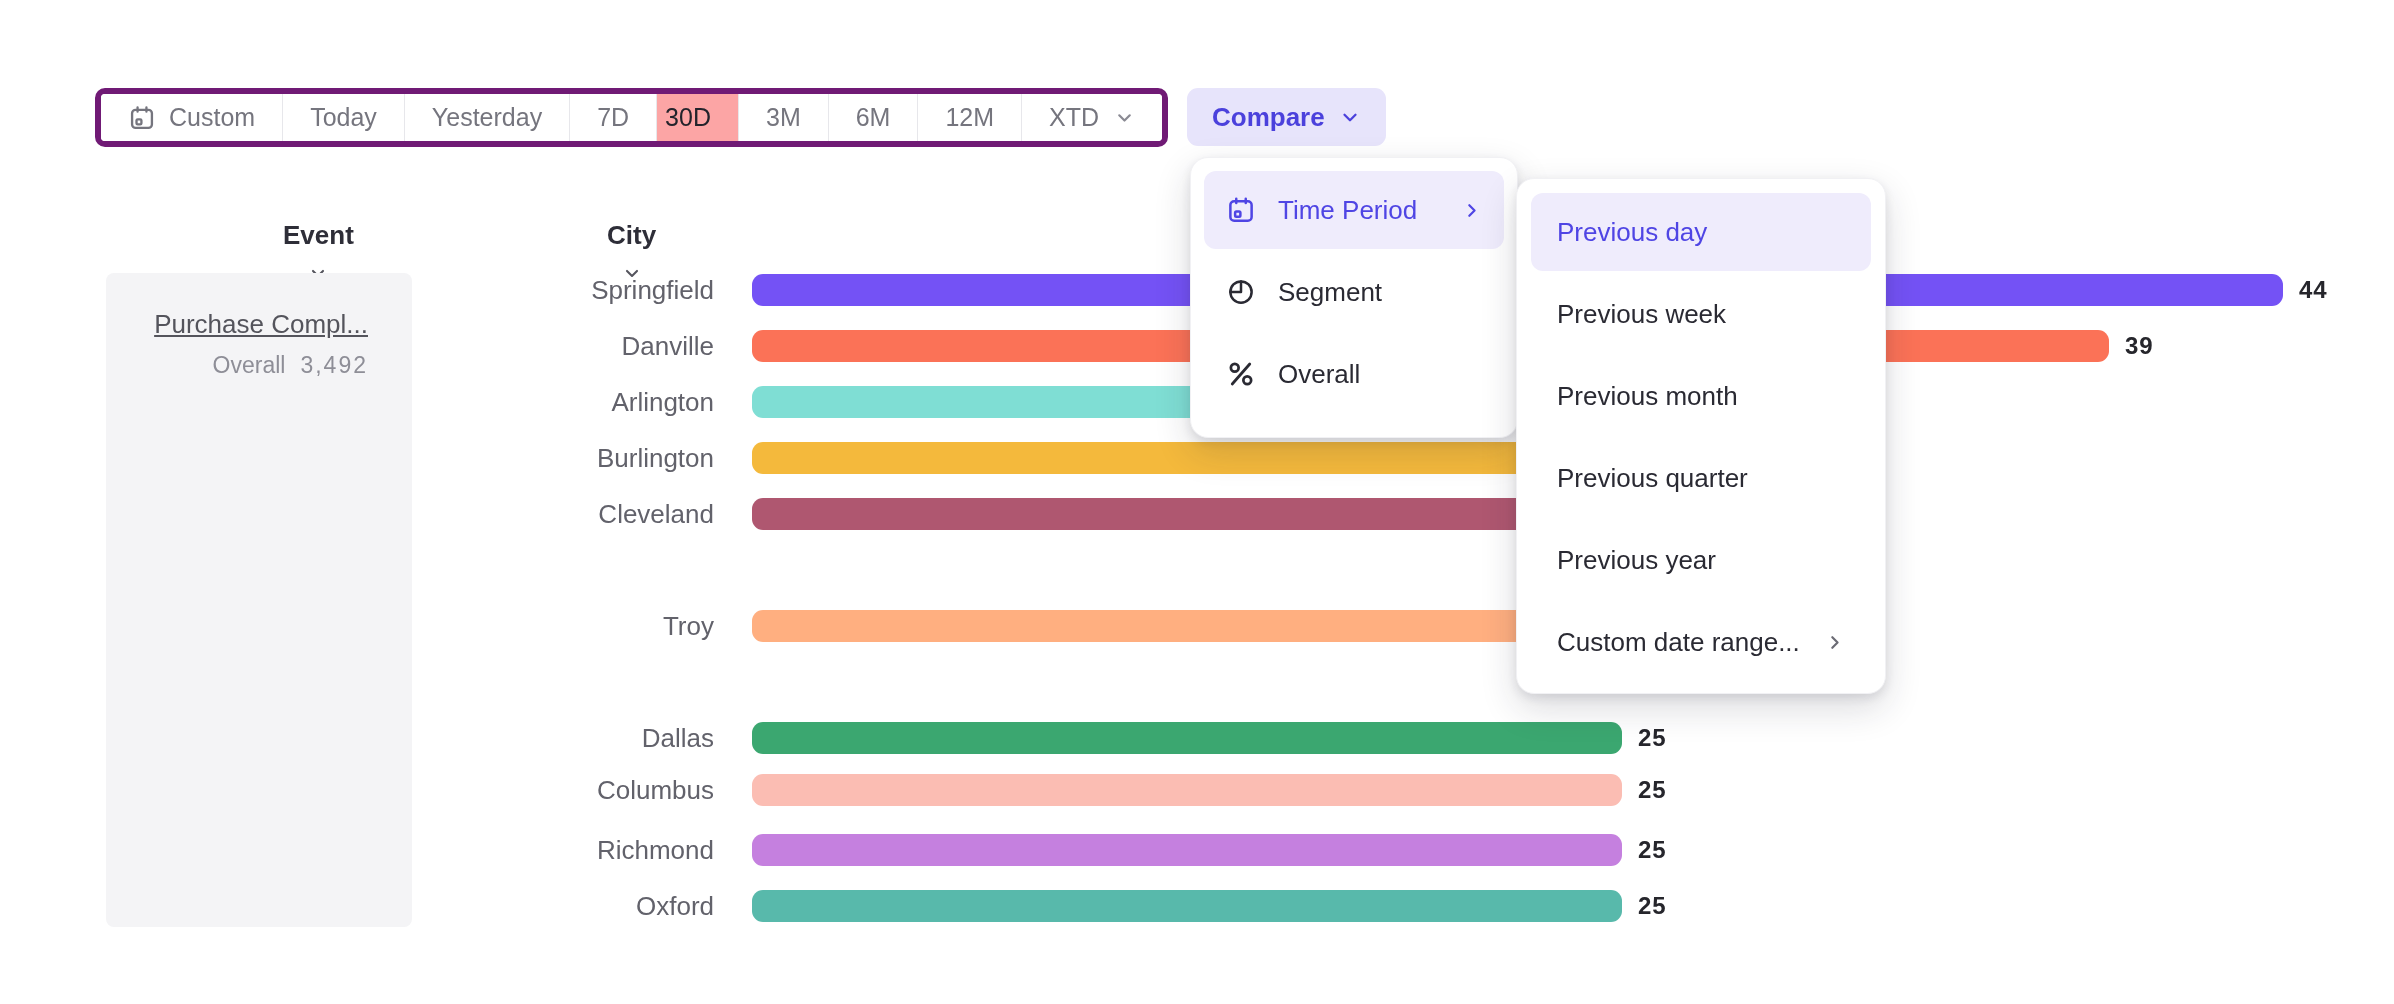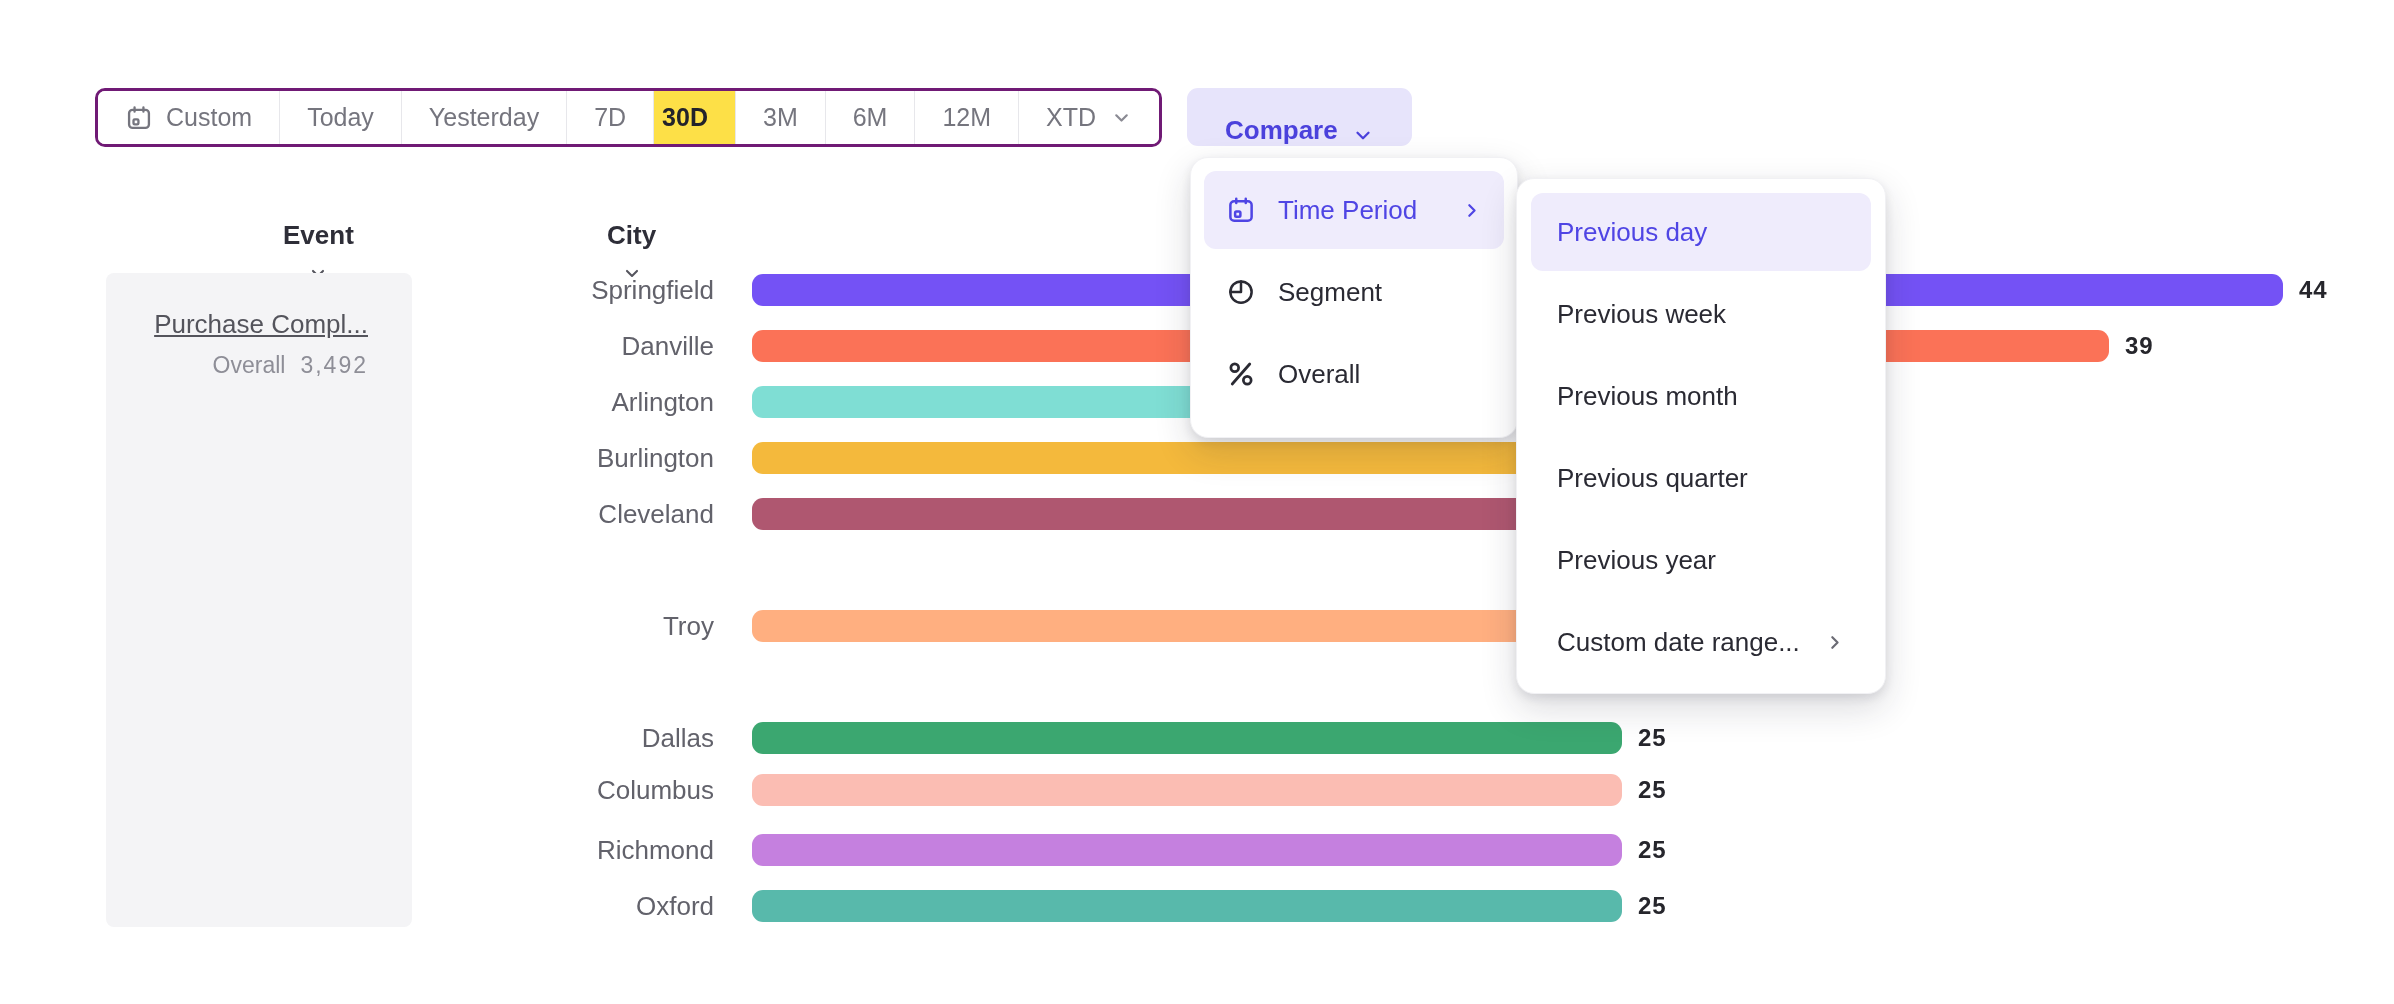--- a/index.html
+++ b/index.html
@@ -4,34 +4,34 @@
 <style>
   html,body{margin:0;padding:0;background:#ffffff;}
   .screen{
     position:relative;width:2394px;height:1004px;overflow:hidden;background:#ffffff;
     font-family:"Liberation Sans","DejaVu Sans",sans-serif;color:#2e2e38;
   }
 
   
   .toolbar{
     position:absolute;left:95px;top:88px;height:59px;display:flex;align-items:stretch;
-    border:3px solid #701a75;border-radius:10px;background:#fff;box-sizing:border-box;overflow:hidden;
+    border:6px solid #701a75;border-radius:10px;background:#fff;box-sizing:border-box;overflow:hidden;
   }
   .toolbar .seg{
     display:flex;align-items:center;gap:13px;padding:0 27px;font-size:25px;color:#75757e;
     border-right:1px solid #e7e7eb;cursor:pointer;white-space:nowrap;background:#fff;
   }
   .toolbar .seg:last-child{border-right:none;}
-  .toolbar .seg.selected{background:#fde047;color:#23232b;font-weight:bold;padding-left:8px;}
+  .toolbar .seg.selected{background:#fca5a5;color:#23232b;font-weight:normal;padding-left:8px;}
   .toolbar .seg .icon{width:28px;height:28px;color:#75757e;display:inline-flex;}
   .toolbar .seg .chev{width:21px;height:21px;color:#8a8a93;display:inline-flex;margin-left:2px;}
 
   
   .compare-btn{
-    position:absolute;left:1187px;top:88px;height:58px;padding:0 38px;display:flex;align-items:flex-end;gap:14px;
+    position:absolute;left:1187px;top:88px;height:58px;padding:0 25px;display:flex;align-items:center;gap:14px;
     background:#e7e4fb;border-radius:11px;color:#4b41dc;font-size:26px;font-weight:bold;cursor:pointer;box-sizing:border-box;
   }
   .compare-btn .chev{width:22px;height:22px;display:inline-flex;}
 
   
   .col-header{
     position:absolute;display:flex;align-items:center;gap:9px;font-size:26px;font-weight:bold;color:#2e2e38;cursor:pointer;flex-direction:column;
   }
   .col-header .chev{width:20px;height:20px;color:#55555e;display:inline-flex;margin-top:3px;}
   .event-card{

